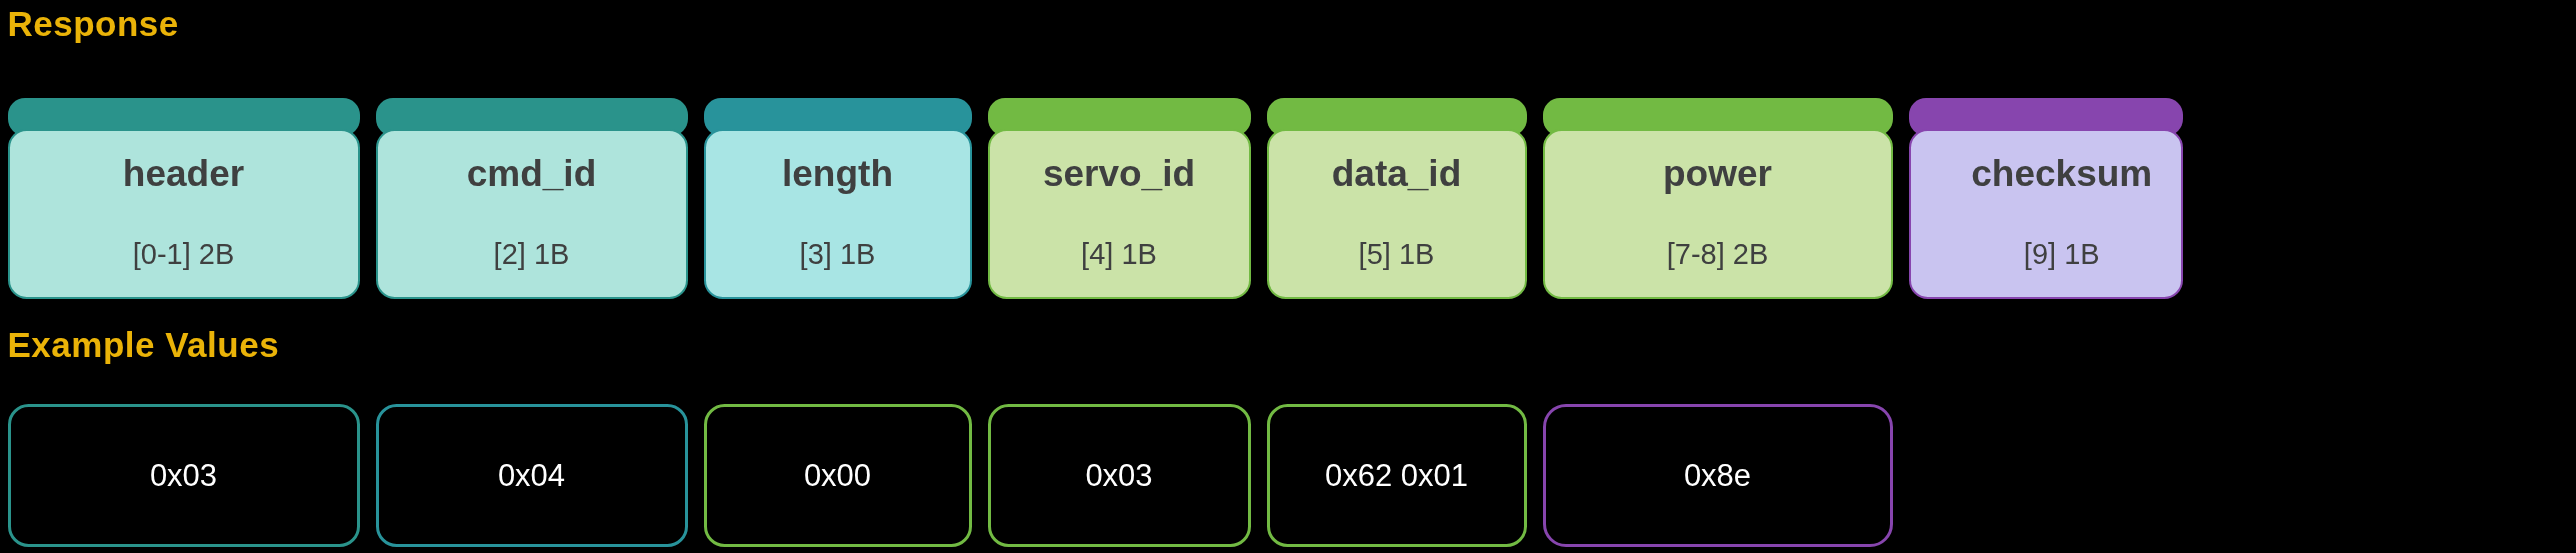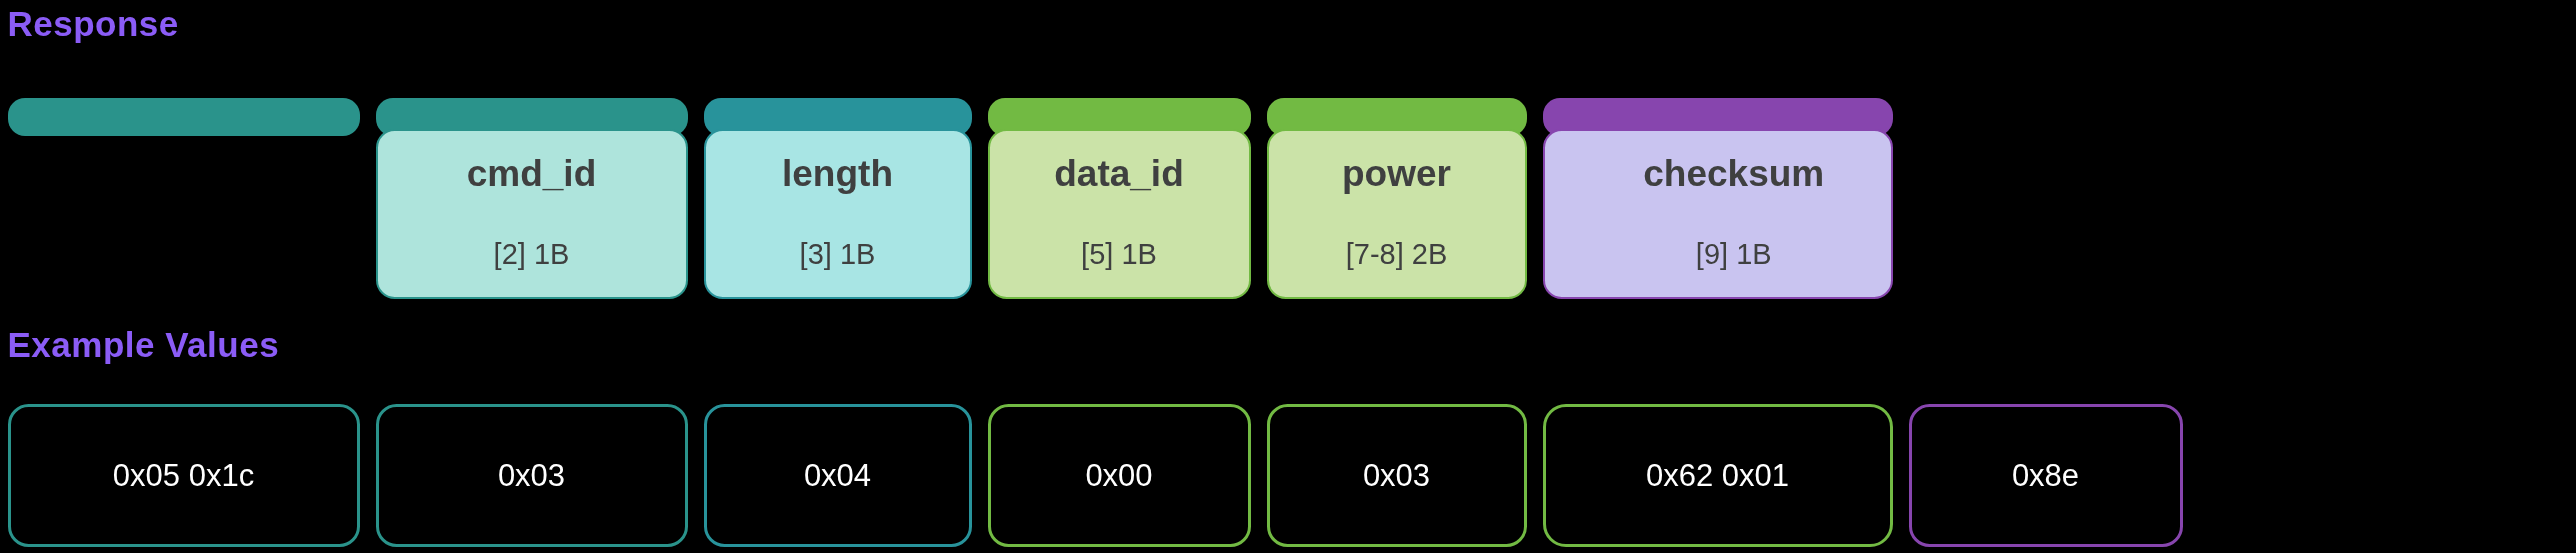--- a/index.html
+++ b/index.html
@@ -1,21 +1,21 @@
 <!DOCTYPE html>
 <html style="font-size:15px"><head>
 <meta charset="utf-8">
 <style>
   html,body { margin:0; padding:0; background:#000; }
   .canvas {
     position:relative; width:2576px; height:554px; background:#000000;
     font-family:"Liberation Sans", sans-serif; overflow:hidden;
   }
   .section-title {
-    position:absolute; left:7.5px; color:#8b5cf6; font-weight:700;
+    position:absolute; left:7.5px; color:#eab308; font-weight:700;
     font-size:35px; letter-spacing:0.5px; white-space:nowrap;
   }
   #response-title { top:3.7px; }
   #example-title { top:325px; }
 
   .fields-row  { position:absolute; left:7.5px; top:98px; display:flex; gap:16px; }
   .values-row  { position:absolute; left:7.5px; top:404px; display:flex; gap:16px; }
 
   
   .fields-row > :nth-child(1), .values-row > :nth-child(1) { width:352px; }
@@ -46,33 +46,44 @@
 </style>
 </head>
 <body>
 
 <div class="canvas">
   <div class="section-title" id="response-title">Response</div>
 
   <div class="fields-row" id="fields-row">
       <div class="field-col">
         <div class="field-bar" style="background: rgb(42, 147, 139);"></div>
+        <div class="field-body" style="background: rgb(174, 228, 220); border-color: rgb(42, 147, 139);">
+          <div class="field-name">header</div>
+          <div class="field-range">[0-1] 2B</div>
+        </div>
       </div>
       <div class="field-col">
         <div class="field-bar" style="background: rgb(42, 147, 139);"></div>
         <div class="field-body" style="background: rgb(174, 228, 220); border-color: rgb(42, 147, 139);">
           <div class="field-name">cmd_id</div>
           <div class="field-range">[2] 1B</div>
         </div>
       </div>
       <div class="field-col">
         <div class="field-bar" style="background: rgb(40, 147, 155);"></div>
         <div class="field-body" style="background: rgb(168, 229, 228); border-color: rgb(40, 147, 155);">
           <div class="field-name">length</div>
           <div class="field-range">[3] 1B</div>
+        </div>
+      </div>
+      <div class="field-col">
+        <div class="field-bar" style="background: rgb(114, 186, 67);"></div>
+        <div class="field-body" style="background: rgb(203, 227, 168); border-color: rgb(114, 186, 67);">
+          <div class="field-name">servo_id</div>
+          <div class="field-range">[4] 1B</div>
         </div>
       </div>
       <div class="field-col">
         <div class="field-bar" style="background: rgb(114, 186, 67);"></div>
         <div class="field-body" style="background: rgb(203, 227, 168); border-color: rgb(114, 186, 67);">
           <div class="field-name">data_id</div>
           <div class="field-range">[5] 1B</div>
         </div>
       </div>
       <div class="field-col">
@@ -88,23 +99,20 @@
           <div class="field-name">checksum</div>
           <div class="field-range">[9] 1B</div>
         </div>
       </div>
     </div>
 
   <div class="section-title" id="example-title">Example Values</div>
 
   <div class="values-row" id="values-row">
       <div class="value-box" style="border-color: rgb(42, 147, 139);">
-        <div class="value-text">0x05 0x1c</div>
-      </div>
-      <div class="value-box" style="border-color: rgb(42, 147, 139);">
         <div class="value-text">0x03</div>
       </div>
       <div class="value-box" style="border-color: rgb(40, 147, 155);">
         <div class="value-text">0x04</div>
       </div>
       <div class="value-box" style="border-color: rgb(114, 186, 67);">
         <div class="value-text">0x00</div>
       </div>
       <div class="value-box" style="border-color: rgb(114, 186, 67);">
         <div class="value-text">0x03</div>

